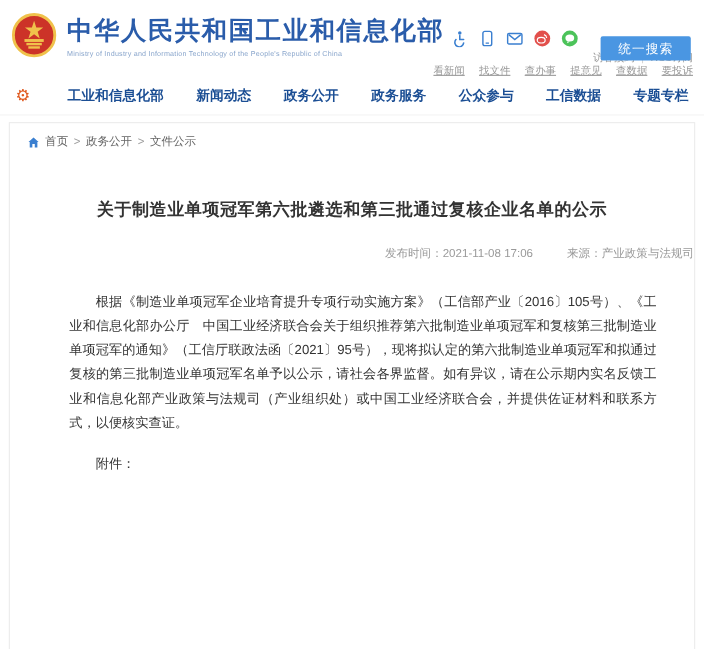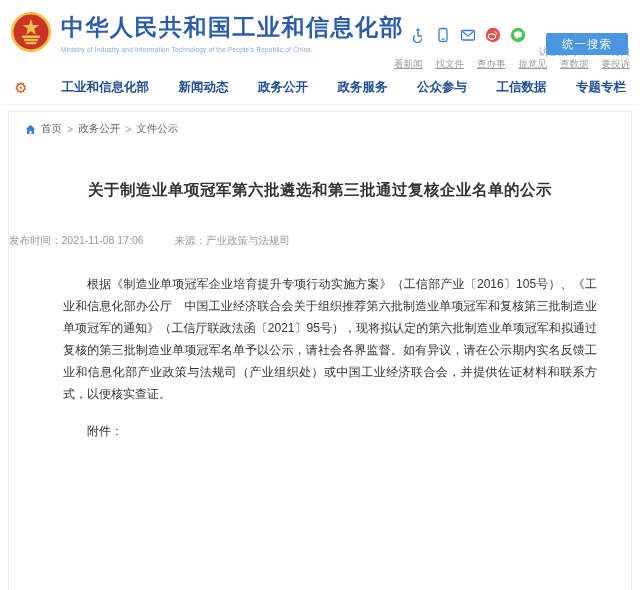--- a/index.html
+++ b/index.html
@@ -39,21 +39,21 @@
   .content-box { margin: 6px 8px 0; border: 1px solid #ececec; height: 538px; background: #fff;
     padding-top: 10px; }
   .breadcrumb { display: flex; align-items: center; gap: 5px; padding: 0 16px; font-size: 10.5px;
     color: #666; }
   .crumb { cursor: pointer; }
   .crumb-sep { color: #999; }
   .home-ic { width: 11px; height: 11px; }
 
   .article-title { text-align: center; font-size: 15.5px; font-weight: bold; color: #333;
     margin-top: 44px; letter-spacing: 0.5px; }
-  .article-meta { text-align: left; font-size: 10.5px; color: #999; margin-top: 33px; }
+  .article-meta { text-align: right; font-size: 10.5px; color: #999; margin-top: 23px; }
   .article-meta .src { margin-left: 28px; }
 
   .article-body { margin-top: 25px; padding: 0 34px 0 54px; font-size: 12px; line-height: 22px;
     color: #333; }
   .p1 { text-indent: 2em; text-align: justify; }
   .contact-block { margin-top: 12px; line-height: 21.5px; }
   .contact-line { text-indent: 2em; }
   .attach-block { margin-top: 16px; line-height: 21px; }
   .attach-label { text-indent: 2em; }
 </style>

